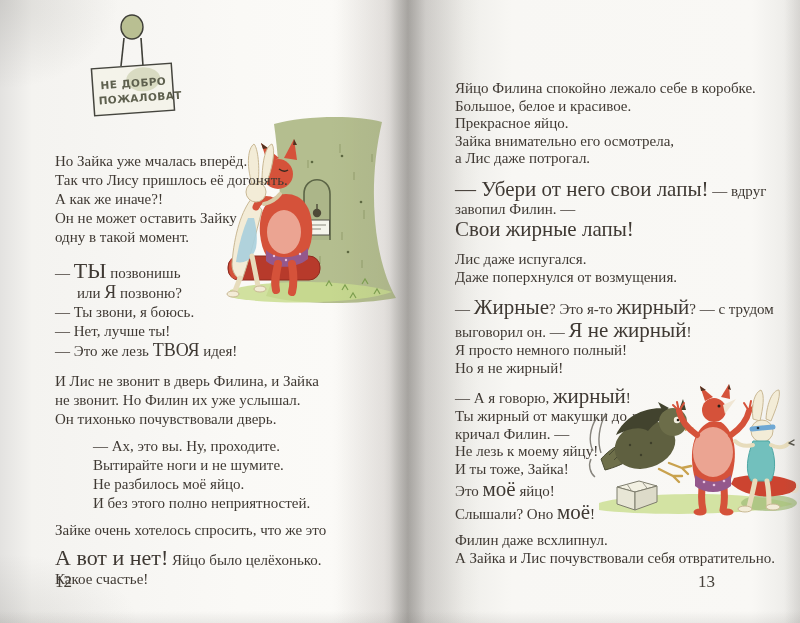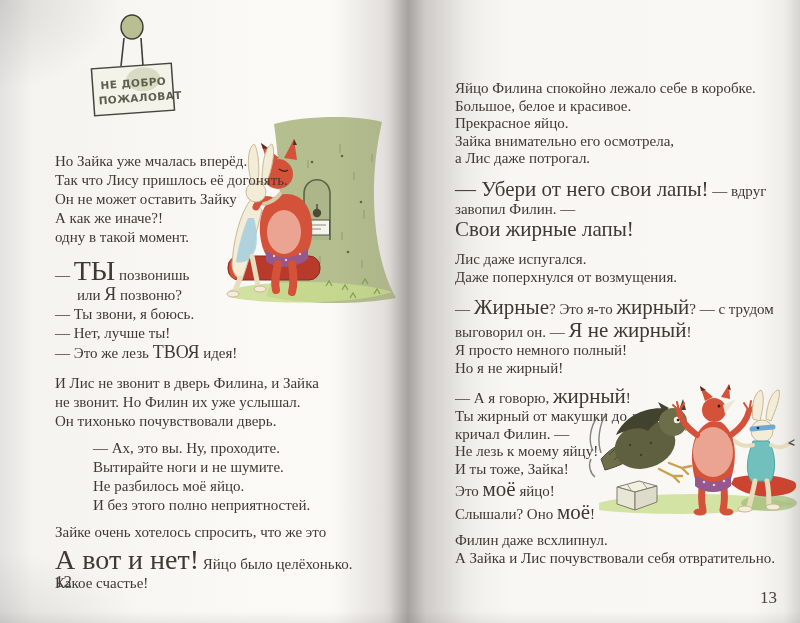--- a/index.html
+++ b/index.html
@@ -17,26 +17,26 @@
   .edge-bottom{position:absolute;left:0;right:0;bottom:0;height:12px;
              background:linear-gradient(180deg,rgba(0,0,0,0),rgba(100,95,90,.10));}
   .gutter{position:absolute;left:330px;top:0;width:150px;height:623px;pointer-events:none;
           background:linear-gradient(90deg,rgba(110,105,98,0) 0%,rgba(110,105,98,.08) 40%,
                      rgba(86,82,76,.30) 52%,rgba(110,105,98,.10) 64%,rgba(110,105,98,0) 100%);}
   .text-col{position:absolute;}
   .col-left{left:55px;top:112px;width:312px;margin-top:40px;}
   .col-right{left:455px;top:80px;width:342px;}
   .line{white-space:pre;line-height:19px;font-size:15px;}
   .col-right .line{line-height:17.5px;}
-  .lg{font-size:28px;line-height:24px;}
+  .lg{font-size:22px;line-height:24px;}
   .col-right .lg{font-size:21px;line-height:23px;}
   .md{font-size:18px;}
   .page-num{position:absolute;font-size:17px;color:#46413a;}
   .pn-left{left:55px;top:572px;}
-  .pn-right{left:760px;top:572px;margin-top:16px;}
+  .pn-right{left:698px;top:572px;}
   .illu{position:absolute;}
   .sign-illu{left:86px;top:14px;width:96px;height:106px;}
   .tree-illu{left:222px;top:114px;width:178px;height:194px;}
   .owl-illu{left:583px;top:383px;width:217px;height:146px;}
   svg text.sign-txt{font-family:"DejaVu Sans",sans-serif;font-size:10.5px;font-weight:bold;
                     fill:#5e604e;letter-spacing:.4px;}
 </style>
 </head>
 <body>
 
@@ -125,22 +125,22 @@
       <circle cx="34" cy="78" r="10" style="fill:var(--rabbit-cream)" stroke="#c9b894" stroke-width="1"></circle>
       <path d="M30,70 C24,50 26,34 32,30 C36,34 38,54 36,70 Z" style="fill:var(--rabbit-cream)" stroke="#c9b894" stroke-width="1"></path>
       <path d="M40,68 C40,46 44,32 50,30 C54,36 50,56 44,70 Z" style="fill:var(--rabbit-cream)" stroke="#c9b894" stroke-width="1"></path>
       <path d="M42,90 C50,88 55,84 58,80" stroke="#d9cba6" stroke-width="4" stroke-linecap="round" fill="none"></path>
     </svg>
 
     <div class="text-col col-left">
         <div>
           <div class="line"><span>Но Зайка уже мчалась вперёд.</span></div>
           <div class="line"><span>Так что Лису пришлось её догонять.</span></div>
+          <div class="line"><span>А как же иначе?!</span></div>
           <div class="line"><span>Он не может оставить Зайку</span></div>
-          <div class="line"><span>А как же иначе?!</span></div>
           <div class="line"><span>одну в такой момент.</span></div>
         </div>
         <div style="margin-top: 12px;">
           <div class="line"><span>— </span><span class="lg">ТЫ</span><span> позвонишь</span></div>
           <div class="line" style="padding-left: 22px;"><span>или </span><span class="md">Я</span><span> позвоню?</span></div>
           <div class="line"><span>— Ты звони, я боюсь.</span></div>
           <div class="line"><span>— Нет, лучше ты!</span></div>
           <div class="line"><span>— Это же лезь </span><span class="md">ТВОЯ</span><span> идея!</span></div>
         </div>
         <div style="margin-top: 11px;">

